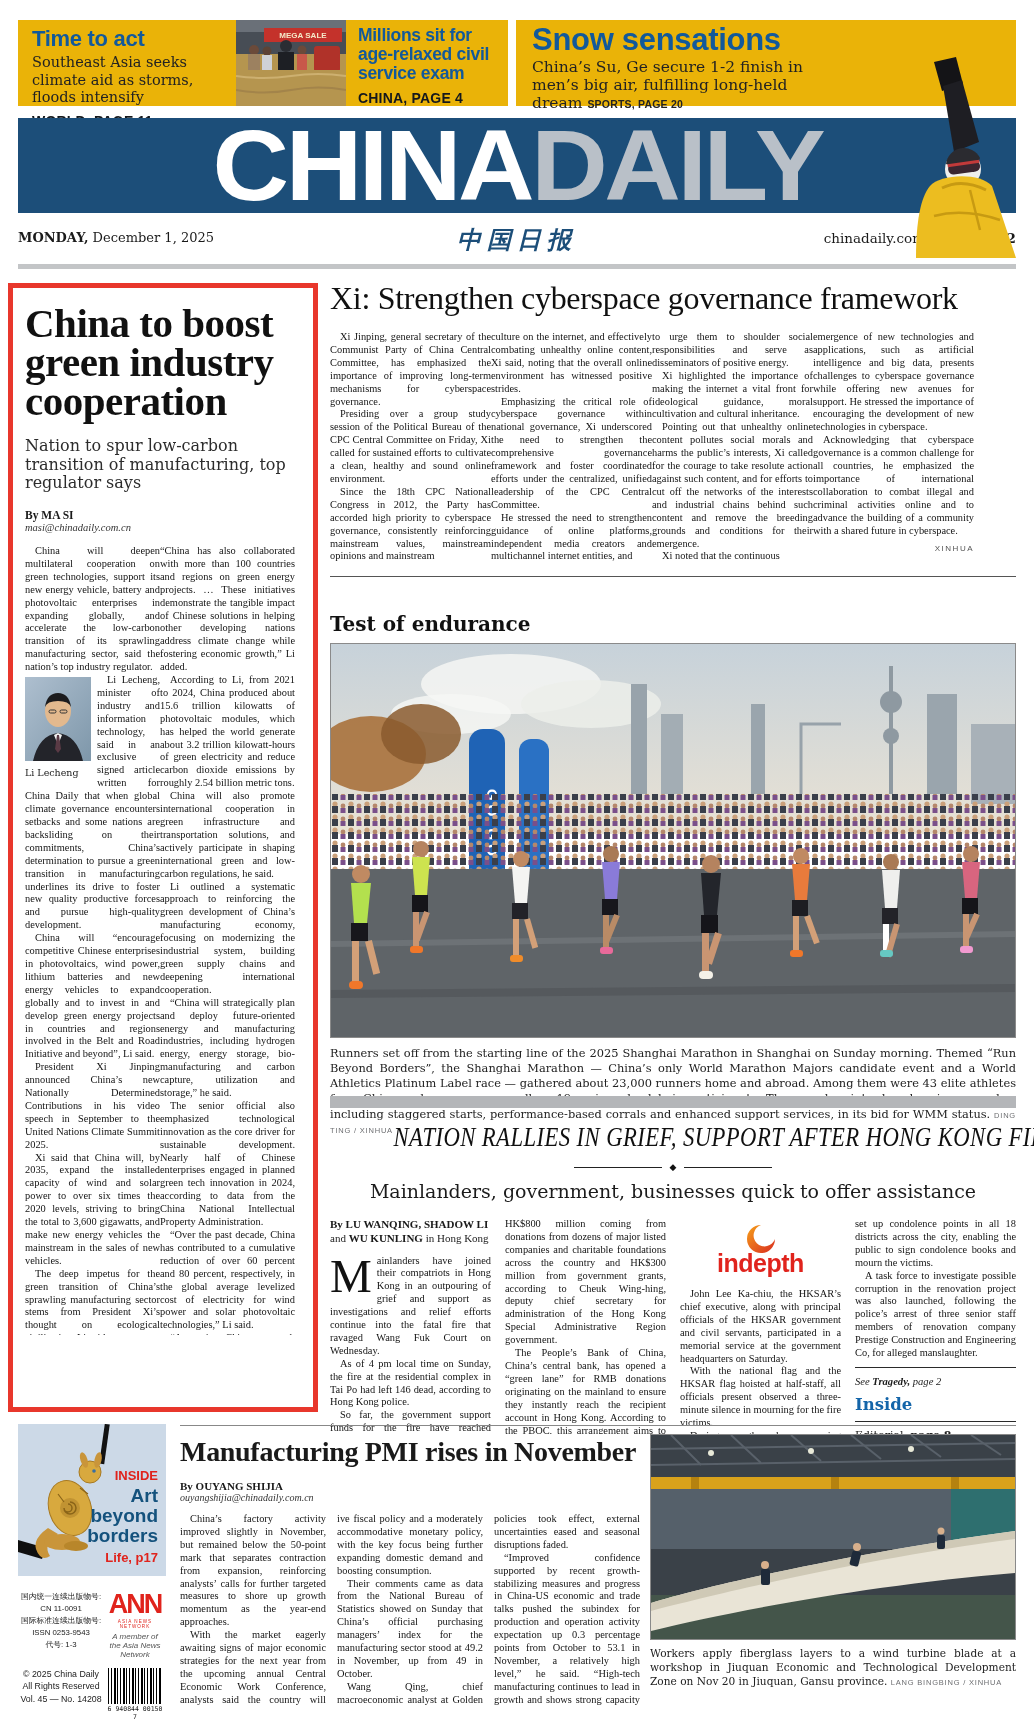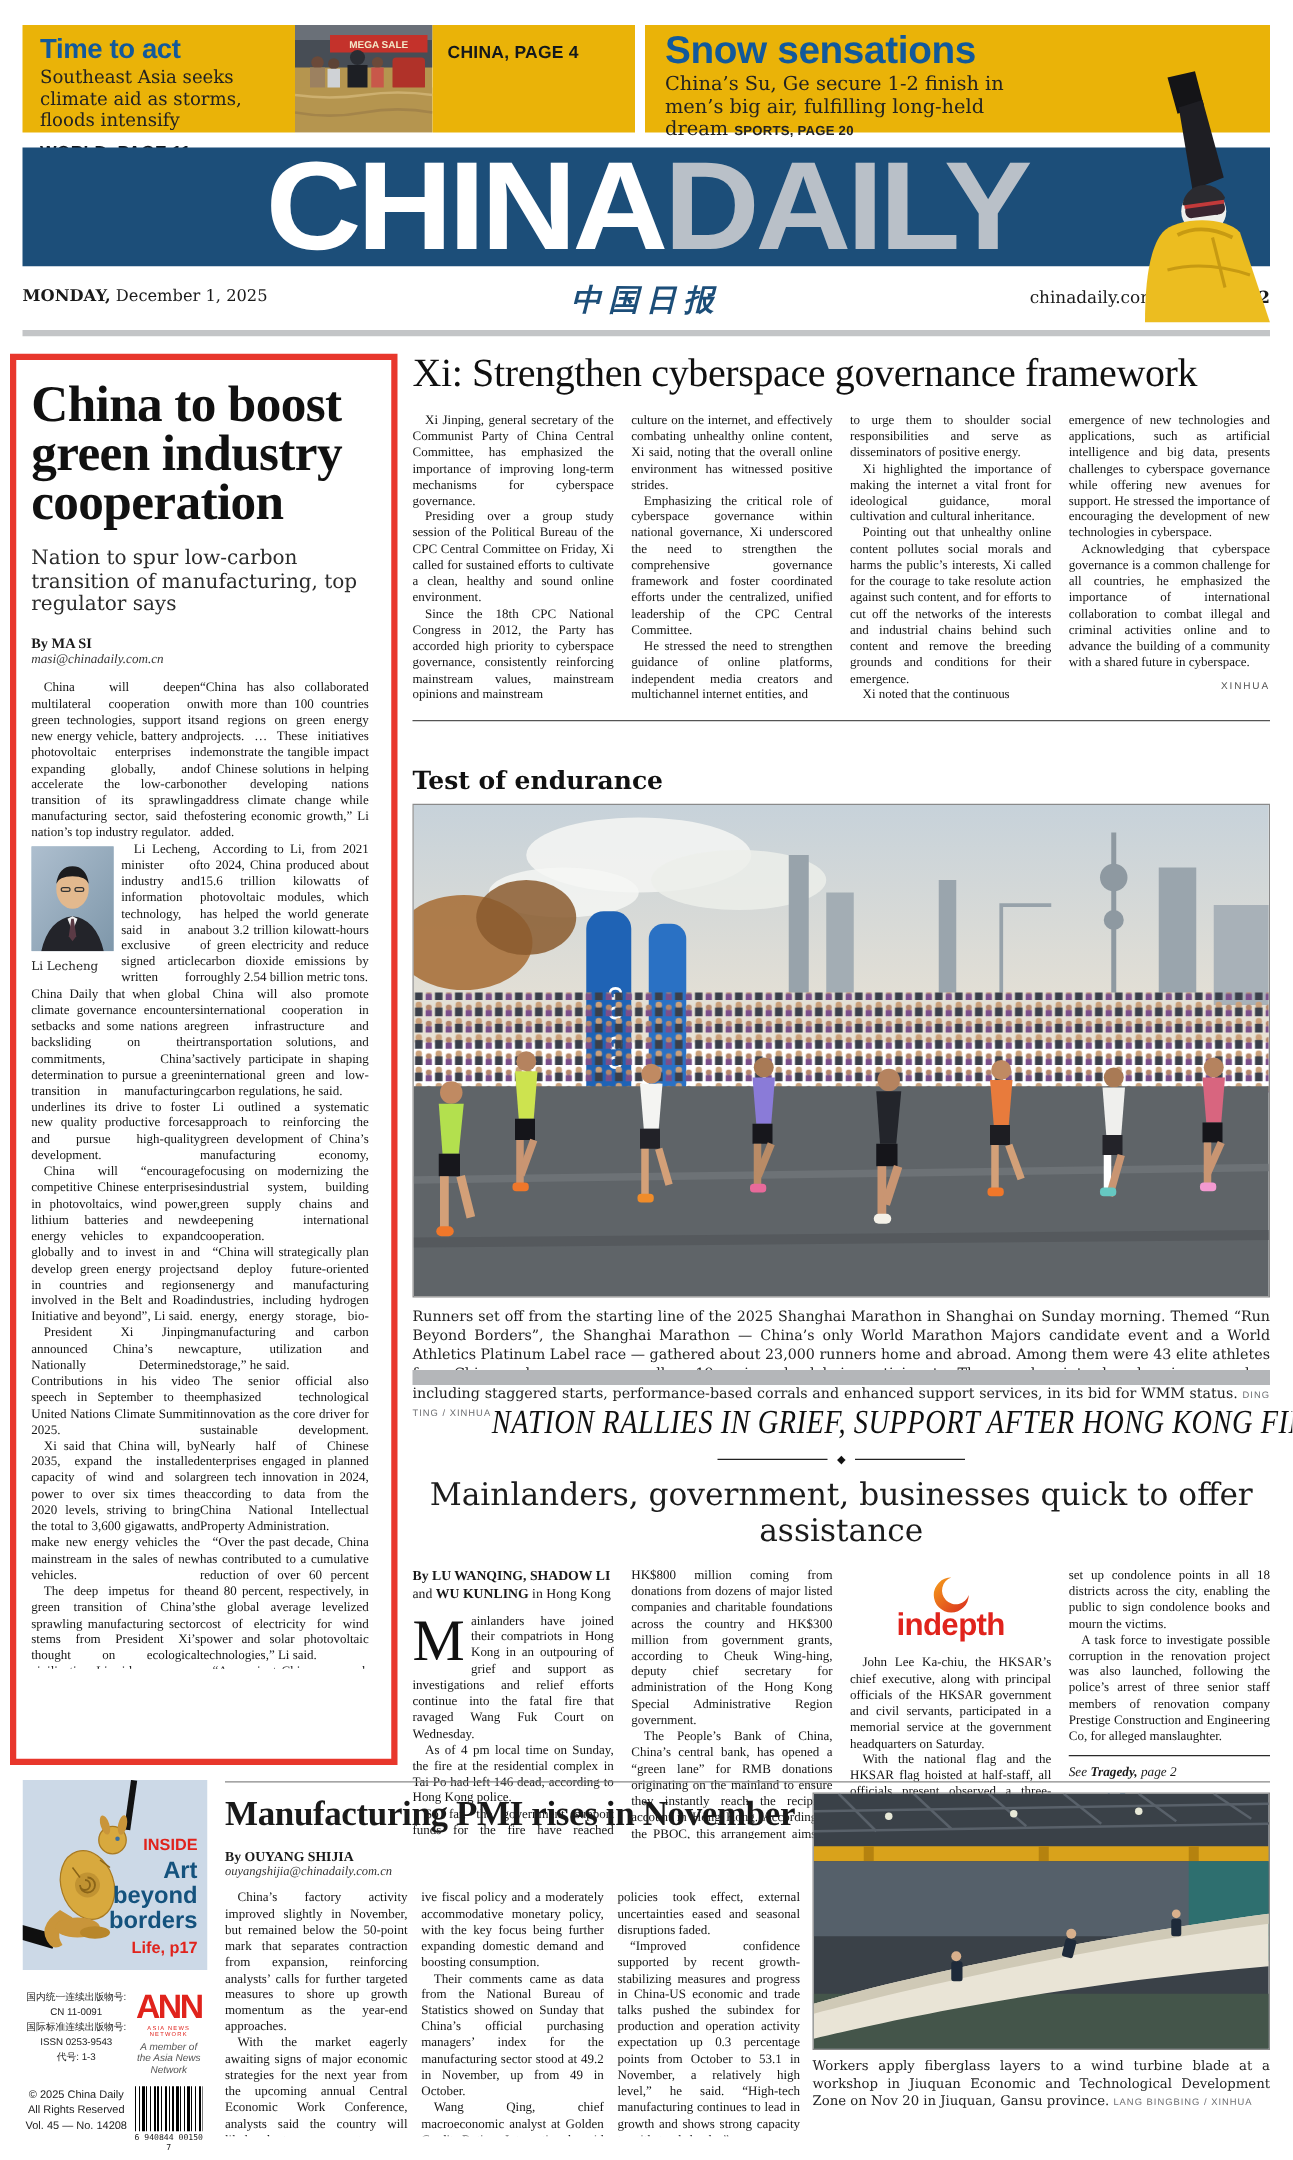--- a/index.html
+++ b/index.html
@@ -69,41 +69,41 @@
   .lead-by{margin-top:16px;font-size:11.5px;font-weight:700;}
   .lead-email{font-size:10.5px;font-style:italic;color:#333;margin-top:1px;}
   .lead-cols{display:flex;margin-top:12px;height:790px;overflow:hidden;}
   .lead-col{width:135px;flex:none;}
   .inset-photo{float:left;width:66px;margin:3px 6px 2px 0;}
   .inset-photo .pc{font-family:"DejaVu Serif",serif;font-size:9.5px;margin-top:2px;color:#222;}
 
   
   .xiart{position:absolute;left:330px;top:280px;width:686px;}
   .xi-h1{font-size:32px;font-weight:400;letter-spacing:-.3px;white-space:nowrap;margin:0;color:#101010;}
-  .xi-cols{display:flex;gap:14px;margin-top:14px;height:238px;overflow:hidden;}
+  .xi-cols{display:flex;margin-top:14px;height:238px;overflow:hidden;}
   .xi-col{width:161px;flex:none;}
   .xirule{position:absolute;left:330px;right:18px;top:576px;border-top:1px solid #555;}
 
   
   .endur{position:absolute;left:330px;top:612px;width:686px;}
   .sect-title{font-family:"DejaVu Serif",serif;font-weight:700;font-size:20px;color:#111;}
   .bigphoto{margin-top:7px;width:686px;height:395px;border:1px solid #8a8a8a;box-sizing:border-box;}
   .caption{margin-top:8px;font-family:"DejaVu Serif",serif;font-size:11.4px;line-height:1.33;
            text-align:justify;color:#222;}
 
   
   .hksec{position:absolute;left:330px;top:1096px;width:686px;}
   .hk-graybar{height:12px;background:#b4b6b9;}
   .hk-h1wrap{text-align:center;margin-top:14px;}
   .hk-h1{display:inline-block;font-style:italic;font-size:27px;letter-spacing:.5px;white-space:nowrap;
          transform:scaleX(.84);transform-origin:center;font-family:"Liberation Serif",serif;color:#101010;}
   .hk-div{display:flex;align-items:center;justify-content:center;gap:8px;margin-top:9px;}
   .hk-div .ln{width:88px;border-top:1.5px solid #222;}
   .hk-div .dia{font-size:9px;color:#111;}
-  .hk-sub{text-align:center;font-family:"DejaVu Serif",serif;font-size:25px;color:#1c1c1c;margin-top:8px;}
+  .hk-sub{text-align:center;font-family:"DejaVu Serif",serif;font-size:19px;color:#1c1c1c;margin-top:8px;}
   .hk-cols{display:flex;gap:14px;margin-top:16px;height:216px;overflow:hidden;}
   .hk-col{width:161px;flex:none;}
   .hk-by{font-size:11px;line-height:1.25;}
   .hk-by .b{font-weight:700;}
   .hk-by-wrap{margin-bottom:9px;}
   .hk-c1 .paras p:first-child{text-indent:0;}
   .hk-c1 .paras p:first-child::first-letter{float:left;font-size:47px;line-height:38px;padding:2px 5px 0 0;color:#111;}
   .indepth{display:flex;flex-direction:column;align-items:center;margin:2px 0 10px 0;}
   .indepth .word{font-family:"Liberation Sans",sans-serif;font-weight:700;font-size:25px;color:#e0231c;
                  letter-spacing:-.5px;margin-top:-9px;}
@@ -164,20 +164,21 @@
         <circle cx="31" cy="31" r="4.5" fill="#5d4336"></circle>
           <rect x="26" y="35" width="10" height="16" fill="#cfd2d6"></rect>
         <circle cx="66" cy="30" r="4.5" fill="#6b4a3a"></circle>
           <rect x="61" y="34" width="10" height="17" fill="#c8584a"></rect>
         <rect x="0" y="50" width="110" height="36" fill="#b5954f"></rect>
         <path d="M0,56 q28,4 55,0 t55,0" stroke="#cdb070" stroke-width="2" fill="none"></path>
         <path d="M0,70 q28,5 55,0 t55,0" stroke="#a3844a" stroke-width="2" fill="none"></path>
       </svg>
     </div>
     <div class="tbox t2">
+      <div class="t-title sans">Millions sit for age-relaxed civil service exam</div>
       <div class="t-kicker">CHINA, PAGE 4</div>
     </div>
     <div class="tgap"></div>
     <div class="tbox t3">
       <div class="t-title sans">Snow sensations</div>
       <div class="t-sub"><span>China’s Su, Ge secure 1-2 finish in men’s big air, fulfilling long-held dream </span><span class="t-kicker-inline">SPORTS, PAGE 20</span></div>
     </div>
   </div>
 
   <div class="masthead">

